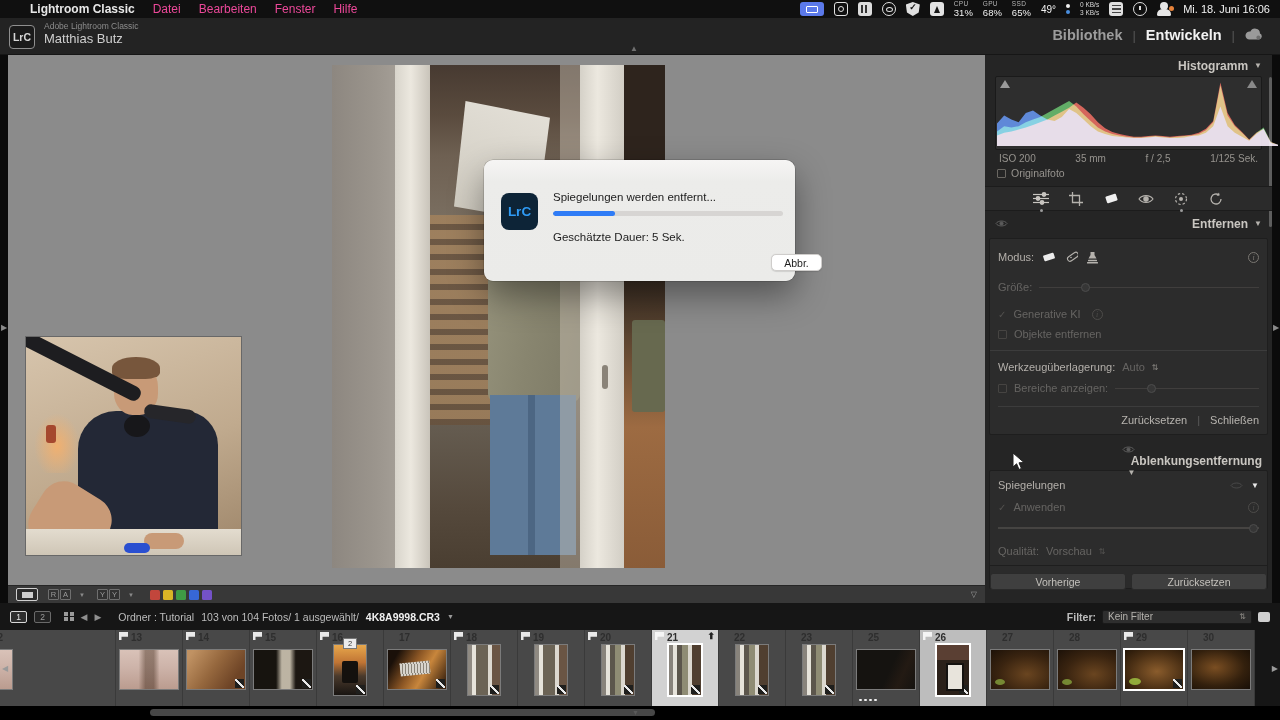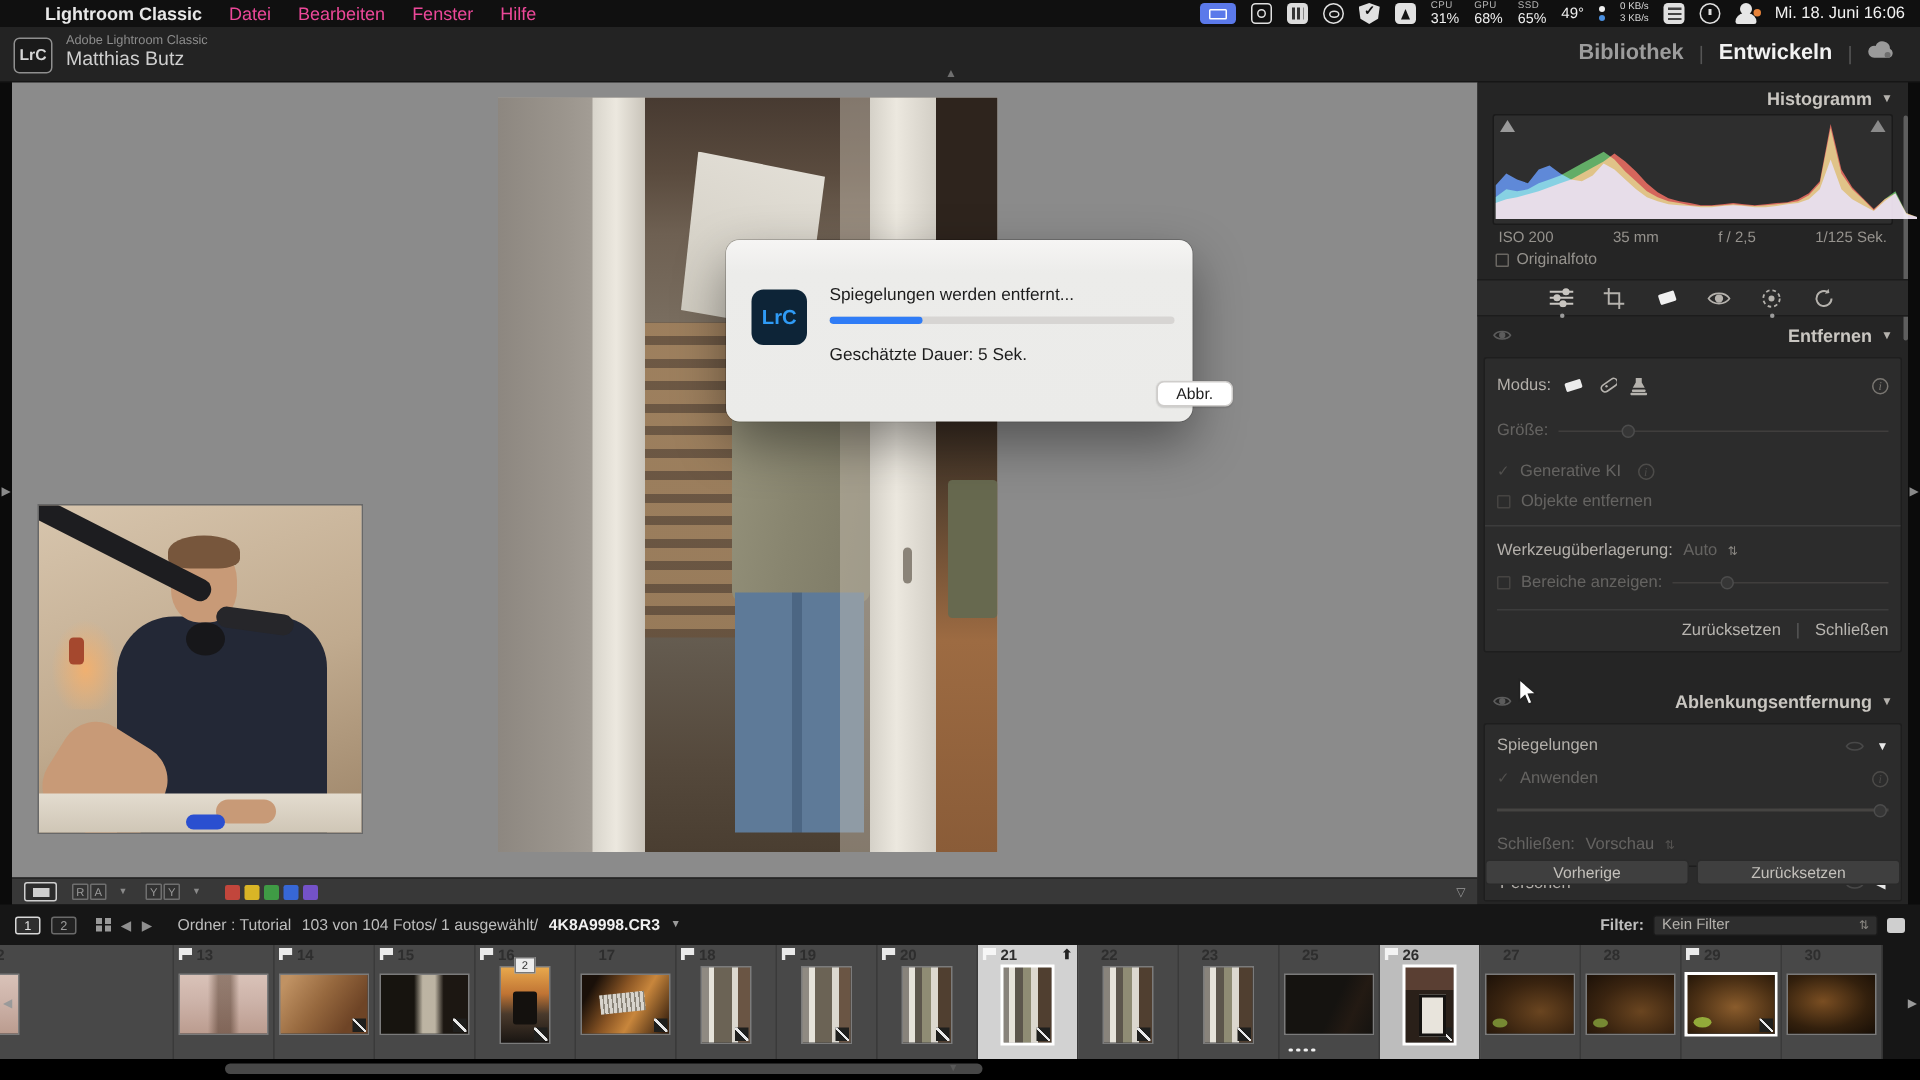--- a/index.html
+++ b/index.html
@@ -507,21 +507,21 @@
             <span class="knob" style="left:22%;"></span>
           </span>
       </div>
       <div class="panel-actions">
         <span>Zurücksetzen</span>
         <span class="act-sep">|</span>
         <span>Schließen</span>
       </div>
     </div>
 
-    <div class="sec-hd" style="margin-top:22px;">
+    <div class="sec-hd" style="margin-top:10px;flex-direction:column;">
       <span class="eye-sm">
         <svg width="13" height="9" viewBox="0 0 13 9" fill="none" stroke="#8a8a8a" stroke-width="1">
             <path d="M1 4.5C3 1.2 10 1.2 12 4.5C10 7.8 3 7.8 1 4.5Z"></path>
             <circle cx="6.5" cy="4.5" r="1.6" fill="#8a8a8a"></circle>
           </svg>
       </span>
       <span class="ttl">Ablenkungsentfernung</span>
       <span class="tri">▼</span>
     </div>
     <div class="panel-box">
@@ -541,21 +541,21 @@
         <span class="lbl">Anwenden</span>
         <span class="info-ic">i</span>
       </div>
       <div class="row" style="margin-top:9px;">
         <span class="slider dim" style="height:13px;">
           <span class="track" style="background:#6a6762;"></span>
           <span class="knob" style="left:96%;top:2px;"></span>
         </span>
       </div>
       <div class="row dim" style="margin-top:10px;">
-        <span class="lbl">Schließen:</span>
+        <span class="lbl">Qualität:</span>
         <span class="lbl">Vorschau</span>
         <span class="updown">⇅</span>
       </div>
       <div class="personen-bar">
         <span class="lbl">Personen</span>
         <span class="spiegel-right">
           <span class="eye-sm" style="opacity:.3">
             <svg width="13" height="9" viewBox="0 0 13 9" fill="none" stroke="#8a8a8a" stroke-width="1">
                 <path d="M1 4.5C3 1.2 10 1.2 12 4.5C10 7.8 3 7.8 1 4.5Z"></path>
               </svg>

